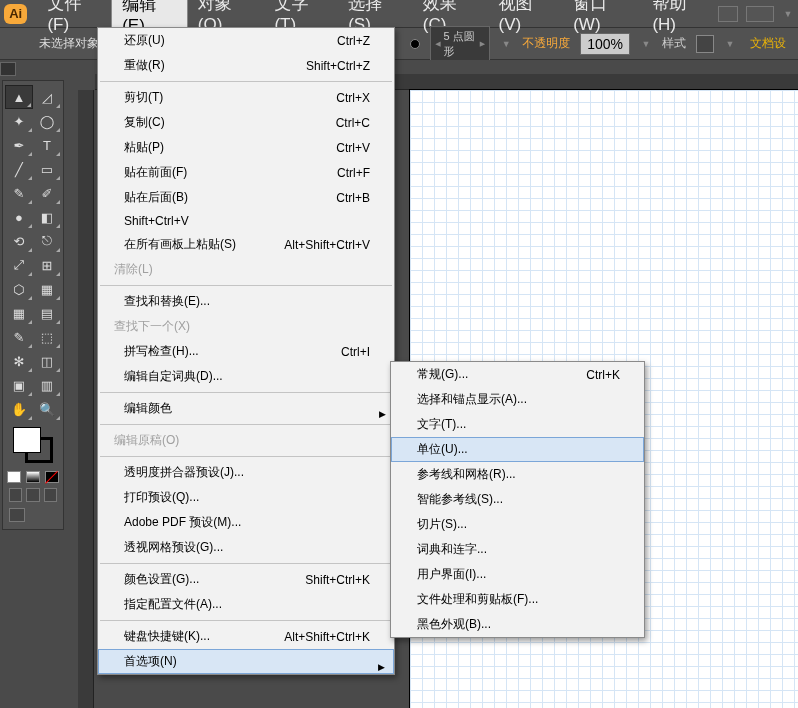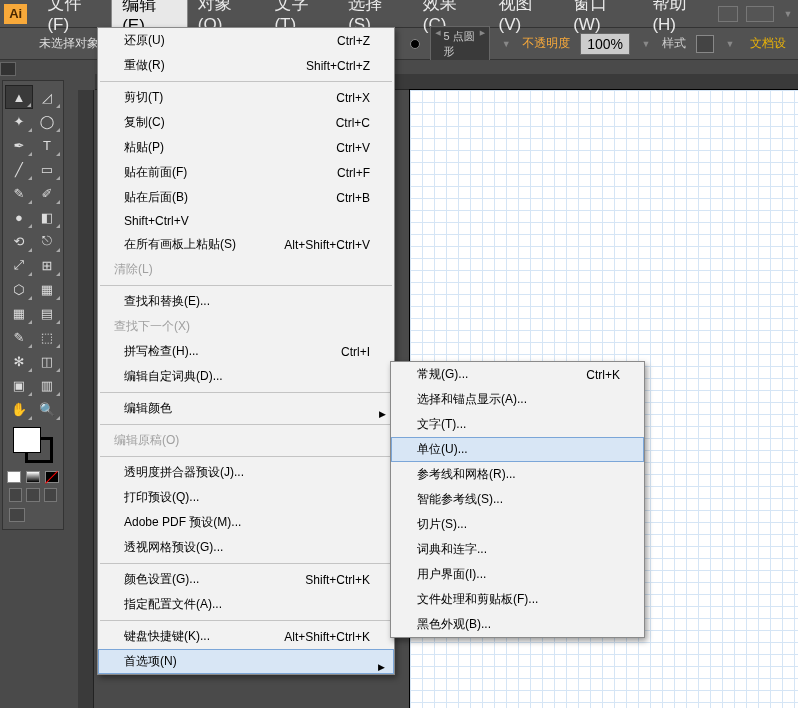--- a/index.html
+++ b/index.html
@@ -1,31 +1,31 @@
 <!DOCTYPE html>
 <html><head>
 <meta charset="utf-8">
 <style>
 * { margin: 0; padding: 0; box-sizing: border-box; font-family: "Microsoft YaHei", Arial, sans-serif; }
 body { width: 798px; height: 708px; background: #4a4a4a; overflow: hidden; position: relative; }
 
 
 .menubar { height: 28px; background: #525252; display: flex; align-items: center; padding: 0 4px; border-bottom: 1px solid #333; }
-.ai-logo { width: 24px; height: 20px; background: #f8a93a; color: #4a2800; font-weight: bold; font-size: 13px; display: flex; align-items: center; justify-content: center; border-radius: 0; margin-right: 10px; }
+.ai-logo { width: 24px; height: 20px; background: #f8a93a; color: #4a2800; font-weight: bold; font-size: 13px; display: flex; align-items: center; justify-content: center; border-radius: 6px; margin-right: 10px; }
 .menuitem { color: #eaeaea; font-size: 17px; padding: 4px 10px; cursor: default; }
 .menuitem.open { background: #e8e8e8; color: #000; border: 1px solid #888; border-bottom: none; }
 .menubar-icons { margin-left: auto; display: flex; gap: 8px; align-items: center; }
 .tb-icon { width: 20px; height: 16px; border: 1px solid #777; background: #555; }
 
 
 .ctrlbar { height: 32px; background: #525252; border-bottom: 1px solid #333; display: flex; align-items: center; padding: 0 8px; gap: 10px; }
 .noselect { color: #ddd; font-size: 12px; padding-right: 20px; margin-left: 31px; }
 .ctrl-spacer { flex: 1; }
 .swatch-dot { width: 10px; height: 10px; background: #000; border-radius: 50%; border: 1px solid #888; }
-.stroke-field { width: 60px; background: #3a3a3a; color: #ccc; font-size: 11px; padding: 2px 4px; border: 1px solid #666; display: flex; align-items: flex-start; gap:3px;}
+.stroke-field { width: 60px; background: #3a3a3a; color: #ccc; font-size: 11px; padding: 2px 4px; border: 1px solid #666; display: flex; align-items: center; gap:3px;}
 .stroke-field:before{content:"◀";font-size:7px;color:#888;}
 .stroke-field:after{content:"▶";font-size:7px;color:#888;}
 .opacity-lbl { color: #f8a93a; font-size: 12px; }
 .opacity-val { background: #ccc; color: #000; font-size: 14px; padding: 2px 6px; border: 1px solid #666; }
 .style-lbl { color: #ccc; font-size: 12px; }
 .style-box { width: 18px; height: 18px; border: 1px solid #888; background: #444; }
 .docset { color: #eab308; font-size: 12px; background:#525252; padding:2px 4px;}
 .arr{width:12px;height:14px;display:inline-flex;align-items:center;justify-content:center;color:#888;font-size:9px;}
 
 

